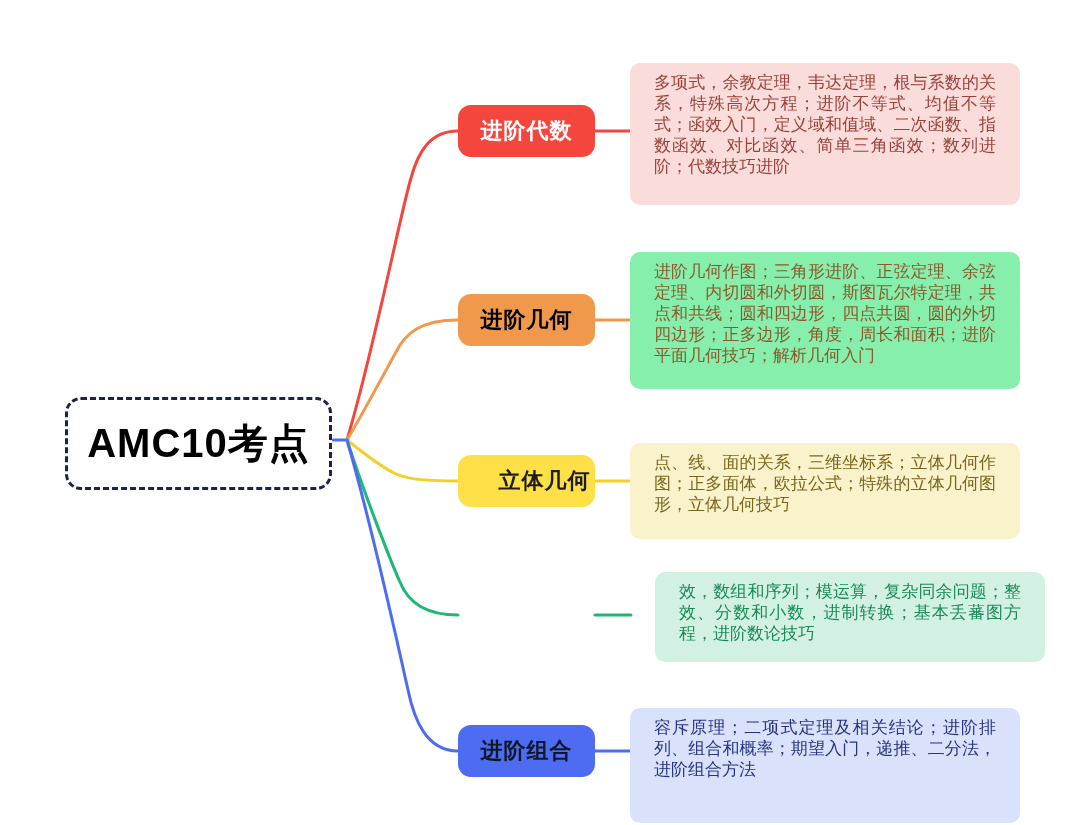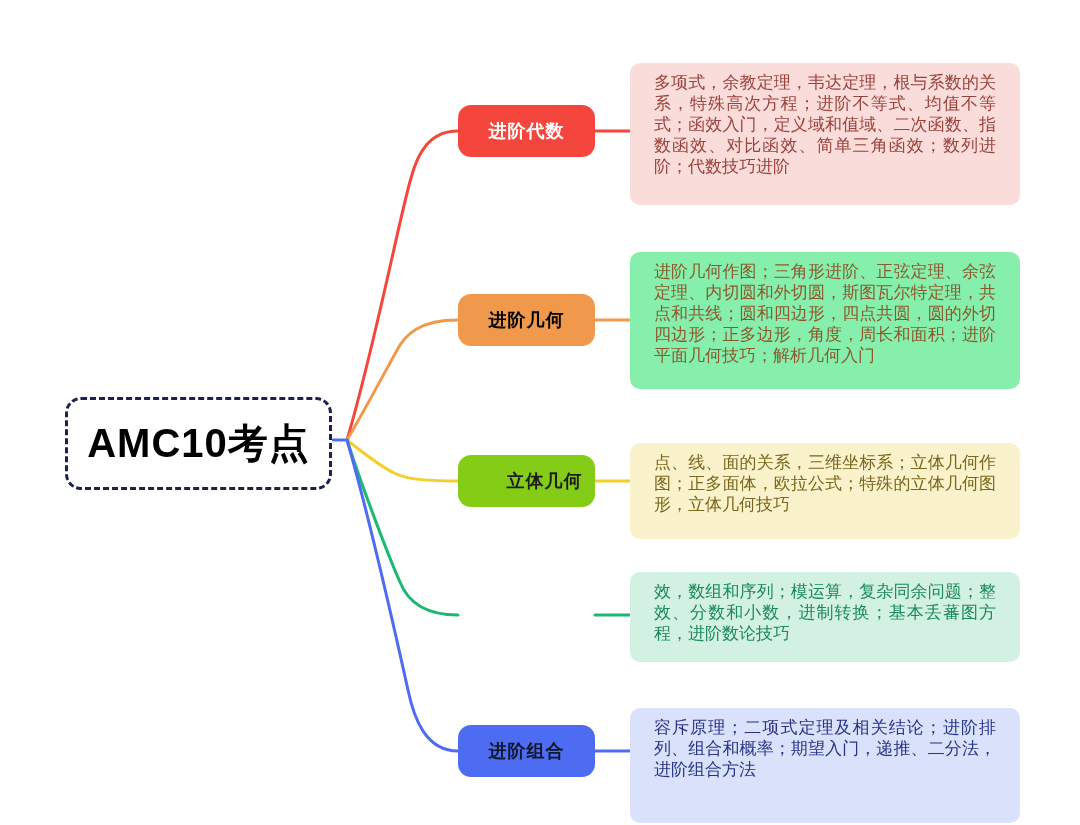--- a/index.html
+++ b/index.html
@@ -48,21 +48,21 @@
   
   .branch-node {
     position: absolute;
     left: 458px;
     width: 137px; height: 52px;
     box-sizing: border-box;
     border-radius: 13px;
     display: flex;
     align-items: center;
     justify-content: center;
-    font-size: 18px;
+    font-size: 22px;
     font-weight: 700;
     letter-spacing: 1px;
     cursor: pointer;
   }
   .bn1 { top: 105px; }
   .bn2 { top: 294px; }
   .bn3 { top: 455px; }
   .bn4 { top: 589px; }
   .bn5 { top: 725px; }
 
@@ -76,21 +76,21 @@
     padding: 9px 24px;
     font-size: 17px;
     line-height: 21px;
     text-align: justify;
     overflow: hidden;
     cursor: default;
   }
   .db1 { top: 63px;  height: 142px; }
   .db2 { top: 252px; height: 137px; }
   .db3 { top: 443px; height: 96px;  }
-  .db4 { top: 572px; height: 90px;  }
+  .db4 { top: 572px; height: 90px; margin-left: 25px;  }
   .db5 { top: 708px; height: 115px;  }
 
   
   .watermark {
     position: absolute;
     left: 644px; top: 768px;
     display: flex;
     align-items: center;
     color: #A7A7AF;
     opacity: 0.92;
@@ -123,21 +123,21 @@
     <path d="M595 615 L631 615" stroke="#1DB873"></path>
     <path d="M595 751 L631 751" stroke="#4E6CF2"></path>
   </svg>
 
   <div class="central-node">
     <span>AMC10考点</span>
   </div>
 
   <div class="branch-node bn1" style="background-color: rgb(244, 70, 60); color: rgb(255, 255, 255);">进阶代数</div>
   <div class="branch-node bn2" style="background-color: rgb(240, 153, 76); color: #000000;">进阶几何</div>
-  <div class="branch-node bn3" style="background-color: #84cc16; color: rgb(29, 29, 31); padding-left: 36px;">立体几何</div>
+  <div class="branch-node bn3" style="background-color: #fde047; color: rgb(29, 29, 31); padding-left: 36px;">立体几何</div>
   <div class="branch-node bn5" style="background-color: rgb(78, 108, 242); color: #0f172a;">进阶组合</div>
 
   <div class="detail-block db1" style="background-color: rgb(250, 220, 218); color: rgb(153, 66, 59);">多项式，余教定理，韦达定理，根与系数的关系，特殊高次方程；进阶不等式、均值不等式；函效入门，定义域和值域、二次函数、指数函效、对比函效、简单三角函效；数列进阶；代数技巧进阶</div>
   <div class="detail-block db2" style="background-color: #86efac; color: rgb(138, 90, 46);">进阶几何作图；三角形进阶、正弦定理、余弦定理、内切圆和外切圆，斯图瓦尔特定理，共点和共线；圆和四边形，四点共圆，圆的外切四边形；正多边形，角度，周长和面积；进阶平面几何技巧；解析几何入门</div>
   <div class="detail-block db3" style="background-color: rgb(250, 242, 203); color: rgb(122, 102, 28);">点、线、面的关系，三维坐标系；立体几何作图；正多面体，欧拉公式；特殊的立体几何图形，立体几何技巧</div>
   <div class="detail-block db4" style="background-color: rgb(211, 241, 226); color: rgb(27, 138, 88);">效，数组和序列；模运算，复杂同余问题；整效、分数和小数，进制转换；基本丢蕃图方程，进阶数论技巧</div>
   <div class="detail-block db5" style="background-color: rgb(217, 225, 251); color: rgb(39, 51, 132);">容斥原理；二项式定理及相关结论；进阶排列、组合和概率；期望入门，递推、二分法，进阶组合方法</div>
 
 
 </div>

